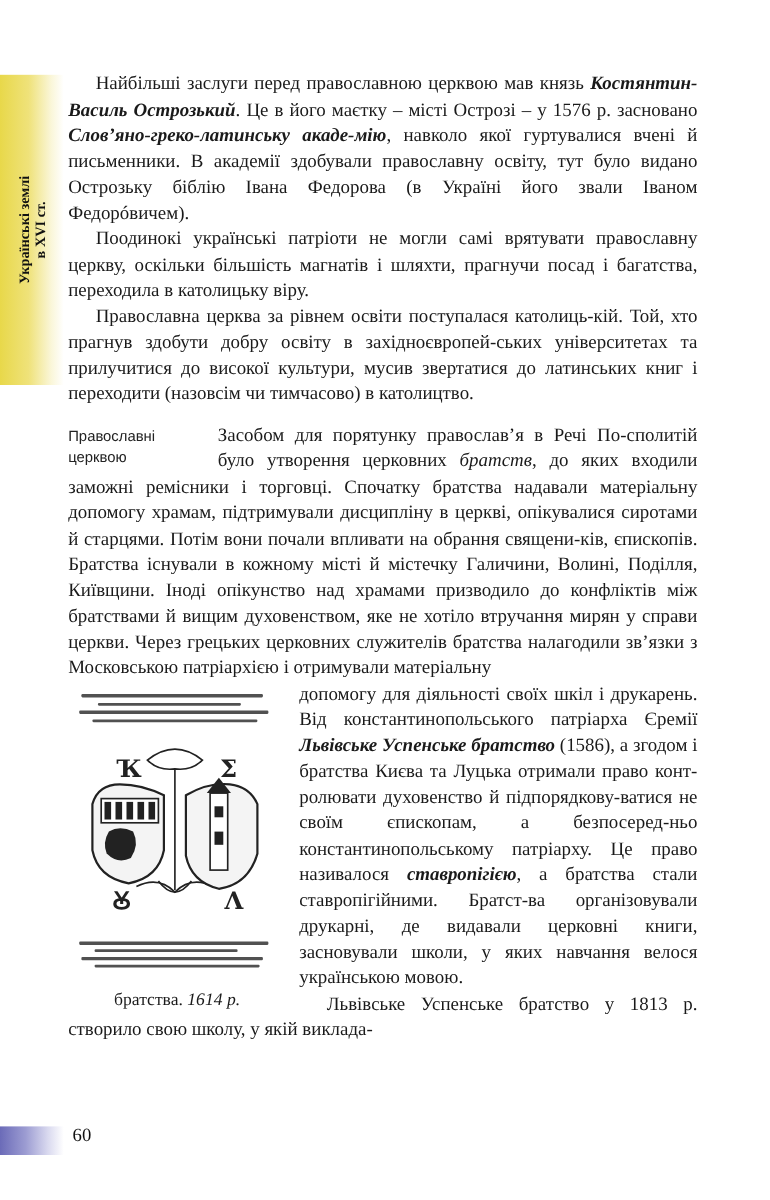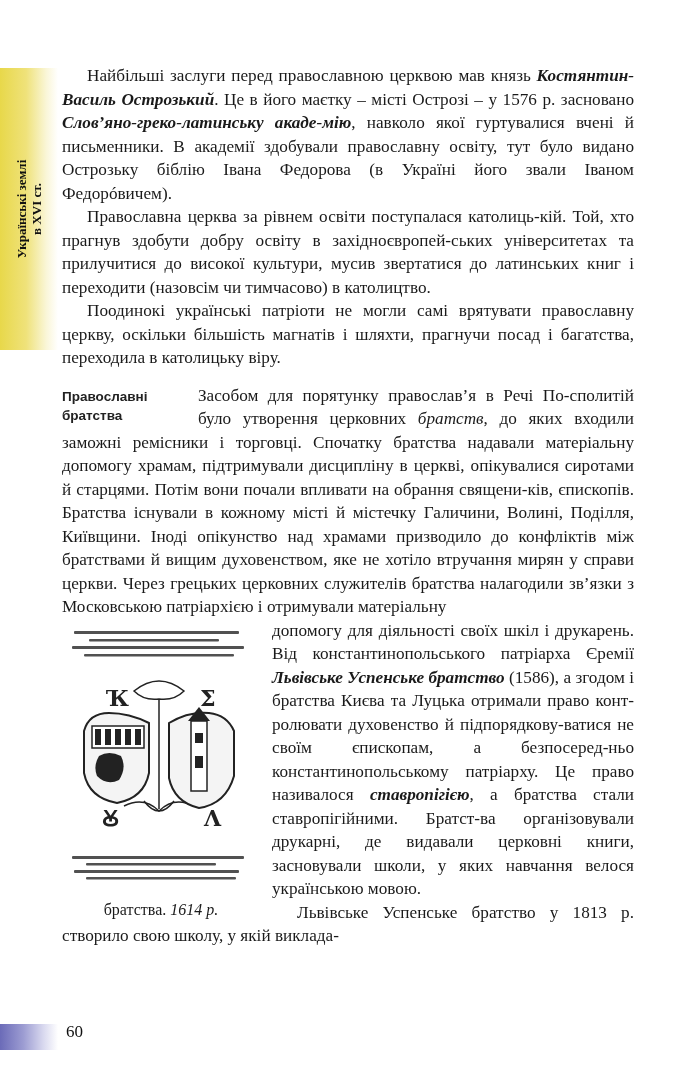--- a/index.html
+++ b/index.html
@@ -50,21 +50,21 @@
     em.bi { font-style: italic; font-weight: bold; }
     em.i { font-style: italic; }
     .section {
       position: relative;
       margin-top: 14px;
     }
     .section-head {
       float: left;
       width: 136px;
       font-family: "Liberation Sans", "DejaVu Sans", sans-serif;
-      font-weight: bold;
+      font-weight: normal;
       font-size: 13.5px;
       line-height: 19px;
       margin-top: 3px;
       color: #222;
     }
     .figure {
       float: left;
       width: 198px;
       margin-right: 12px;
       margin-top: 2px;
@@ -103,28 +103,28 @@
     <div>Українські землі</div>
     <div>в XVI ст.</div>
   </div>
 </div>
 
 <div class="content">
 
 
   <p class="indent"><span>Найбільші заслуги перед православною церквою мав князь </span><em class="bi">Костянтин-Василь Острозький</em><span>. Це в його маєтку – місті Острозі – у 1576 р. засновано </span><em class="bi">Слов’яно-греко-латинську акаде-мію</em><span>, навколо якої гуртувалися вчені й письменники. В академії здобували православну освіту, тут було видано Острозьку біблію Івана Федорова (в Україні його звали Іваном Федорóвичем).</span></p>
 
+  <p class="indent">Поодинокі українські патріоти не могли самі врятувати православну церкву, оскільки більшість магнатів і шляхти, прагнучи посад і багатства, переходила в католицьку віру.</p>
+
   <p class="indent">Православна церква за рівнем освіти поступалася католиць-кій. Той, хто прагнув здобути добру освіту в західноєвропей-ських університетах та прилучитися до високої культури, мусив звертатися до латинських книг і переходити (назовсім чи тимчасово) в католицтво.</p>
-
-  <p class="indent">Поодинокі українські патріоти не могли самі врятувати православну церкву, оскільки більшість магнатів і шляхти, прагнучи посад і багатства, переходила в католицьку віру.</p>
 
   <div class="section">
     <div class="section-head">
       <div>Православні</div>
-      <div>братства</div>
+      <div>церквою</div>
     </div>
     <p><span>Засобом для порятунку православ’я в Речі По-сполитій було утворення церковних </span><em class="i">братств</em><span>, до яких входили заможні ремісники і торговці. Спочатку братства надавали матеріальну допомогу храмам, підтримували дисципліну в церкві, опікувалися сиротами й старцями. Потім вони почали впливати на обрання священи-ків, єпископів. Братства існували в кожному місті й містечку Галичини, Волині, Поділля, Київщини. Іноді опікунство над храмами призводило до конфліктів між братствами й вищим духовенством, яке не хотіло втручання мирян у справи церкви. Через грецьких церковних служителів братства налагодили зв’язки з Московською патріархією і отримували матеріальну</span></p>
 
     <div class="figure">
       <div class="engraving">
         <svg width="190" height="270" viewBox="0 0 190 270">
           <g fill="#333" opacity="0.85">
             <rect x="10" y="10" width="165" height="3" rx="1"></rect>
             <rect x="25" y="18" width="130" height="2.5" rx="1"></rect>
             <rect x="8" y="25" width="172" height="3" rx="1"></rect>

